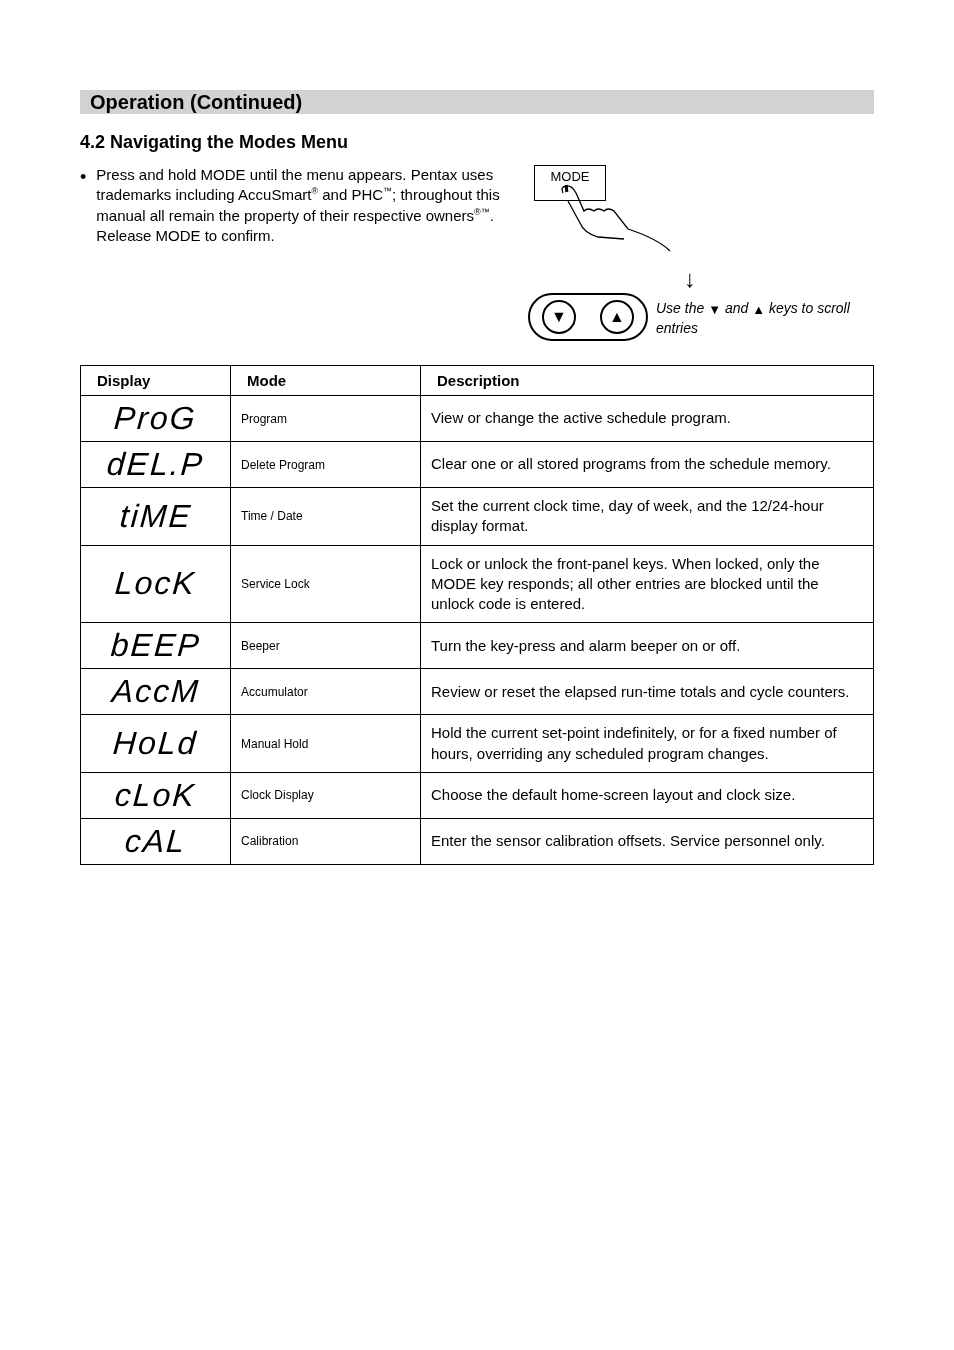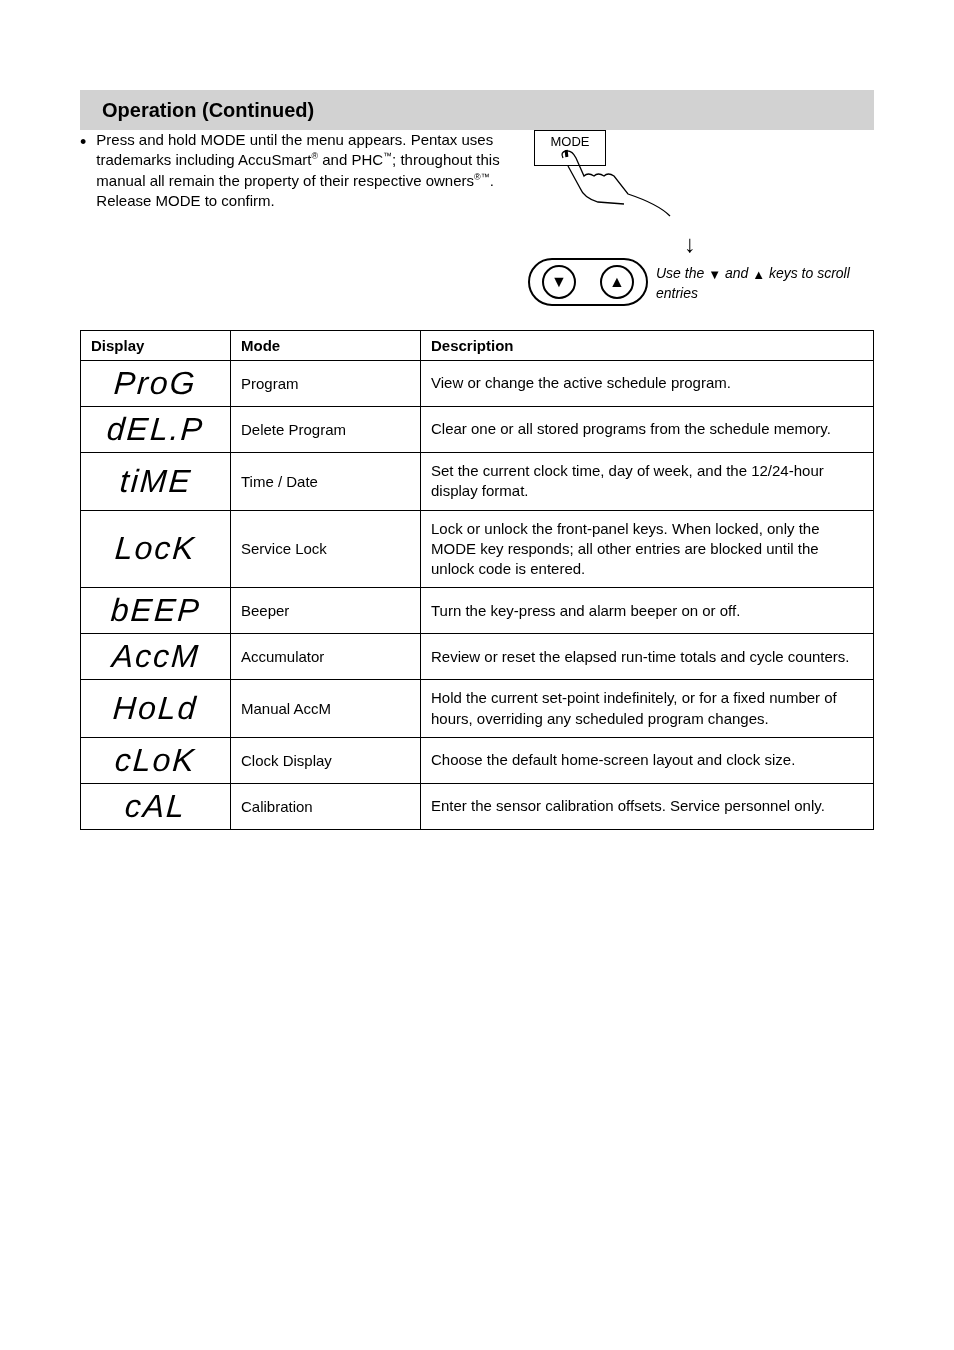--- a/index.html
+++ b/index.html
@@ -1,54 +1,55 @@
 <!DOCTYPE html>
 <html><head>
 <meta charset="utf-8">
 <style>
   * { box-sizing: border-box; margin: 0; padding: 0; }
   html, body { width: 954px; height: 1350px; background: #fff; font-family: Arial, sans-serif; }
   .page { width: 954px; height: 1350px; padding: 90px 80px 40px 80px; position: relative; }
-  .header-bar { background: #d2d2d2; height: 40px; display: flex; align-items: center; padding: 0 22px; }
+  .header-bar { background: #d2d2d2; height: 24px; display: flex; align-items: center; padding: 0 10px; }
   .header-title { font-weight: bold; font-size: 20px; }
   .subhead { font-weight: bold; font-size: 18px; margin: 18px 0 12px 0; }
   .content-area { display: flex; gap: 12px; }
   .left-col { flex: 1; }
   .right-col { width: 360px; position: relative; }
   .bullet-row { display: flex; gap: 10px; }
   .bullet { font-size: 18px; line-height: 20px; margin-top: 2px; }
   .para { font-size: 15px; line-height: 1.35; }
   .para sup { font-size: 9px; vertical-align: super; }
   .illus { position: relative; width: 350px; height: 190px; }
   .mode-btn { position: absolute; left: 20px; top: 0; width: 72px; height: 36px; border: 1.5px solid #000; display: flex; align-items: flex-start; justify-content: center; font-size: 13px; padding-top: 3px; }
   .mode-word { position: relative; }
   .tap1 { position: absolute; left:30px; top:19px; width:3px; height:7px; background:#000; transform:rotate(-6deg);}
   .finger { position: absolute; left: 44px; top: 18px; width: 115px; height: 70px; }
   .arrow-down { position: absolute; left: 170px; top: 100px; font-size: 24px; }
   .rocker { position: absolute; left: 14px; top: 128px; width: 120px; height: 48px; border: 2px solid #000; border-radius: 24px; display: flex; align-items: center; justify-content: space-around; }
   .rocker-circ { width: 34px; height: 34px; border: 2px solid #000; border-radius: 50%; display: flex; align-items: center; justify-content: center; font-size: 16px; }
   .rocker-txt { position: absolute; left: 142px; top: 134px; font-size: 14px; line-height: 1.35; width: 210px; font-style: italic; }
   .tri { display: inline-block; font-size: 13px; vertical-align: -1px;}
   table.modes { border-collapse: collapse; width: 100%; margin-top: 10px; }
-  table.modes th, table.modes td { border: 1px solid #000; padding: 6px 10px; font-size: 15px; vertical-align: middle; }
+  table.modes th, table.modes td { border: 1px solid #000; padding: 6px 16px; font-size: 15px; vertical-align: middle; }
   table.modes th { font-weight: bold; text-align: left; }
   table.modes td.icon { text-align: center; width: 150px; padding: 4px 6px; }
   .seg { font-family: Arial, sans-serif; font-style: italic; font-weight: 400; font-size: 32px; letter-spacing: 2px; transform: skewX(-4deg); display: inline-block; }
-  table.modes td.mode-name { width: 190px; font-size: 15px; padding: 6px 10px; }
+  table.modes td.mode-name { width: 190px; font-size: 12px; padding: 6px 10px; }
   table.modes td.desc { font-size: 15px; line-height: 1.35; padding: 8px 10px; }
   .pageno { position: absolute; bottom: 22px; width: 100%; left: 0; text-align: center; font-size: 14px; }
 </style>
 </head>
 <body>
 
 <div class="page">
   <div class="header-bar">
     <span class="header-title">Operation (Continued)</span>
   </div>
 
+  <div class="subhead">4.2 Navigating the Modes Menu</div>
 
   <div class="content-area">
     <div class="left-col">
       <div class="bullet-row">
         <div class="bullet">•</div>
         <div class="para" id="para">Press and hold MODE until the menu appears. Pentax uses trademarks including AccuSmart<sup>®</sup> and PHC<sup>™</sup>; throughout this manual all remain the property of their respective owners<sup>®™</sup>. Release MODE to confirm.</div>
       </div>
     </div>
     <div class="right-col">
       <div class="illus">
@@ -104,21 +105,21 @@
           <td class="mode-name">Beeper</td>
           <td class="desc">Turn the key-press and alarm beeper on or off.</td>
         </tr>
         <tr>
           <td class="icon"><span class="seg">AccM</span></td>
           <td class="mode-name">Accumulator</td>
           <td class="desc">Review or reset the elapsed run-time totals and cycle counters.</td>
         </tr>
         <tr>
           <td class="icon"><span class="seg">HoLd</span></td>
-          <td class="mode-name">Manual AccM</td>
+          <td class="mode-name">Manual Hold</td>
           <td class="desc">Hold the current set-point indefinitely, or for a fixed number of hours, overriding any scheduled program changes.</td>
         </tr>
         <tr>
           <td class="icon"><span class="seg">cLoK</span></td>
           <td class="mode-name">Clock Display</td>
           <td class="desc">Choose the default home-screen layout and clock size.</td>
         </tr>
         <tr>
           <td class="icon"><span class="seg">cAL</span></td>
           <td class="mode-name">Calibration</td>

